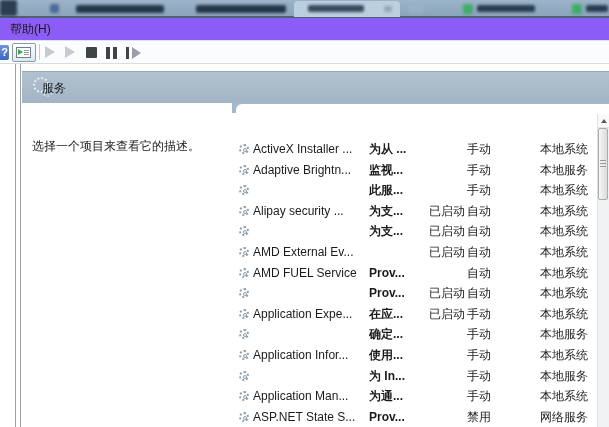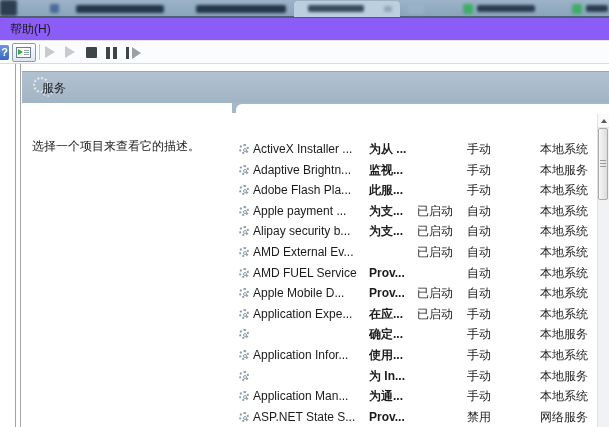--- a/index.html
+++ b/index.html
@@ -50,21 +50,21 @@
   #lp-header{position:absolute;left:0;top:10px;width:373px;height:23px;background:#fff;border-bottom:1px solid #cdd9e3;box-sizing:border-box;}
   #hdr-name-bg{position:absolute;left:0;top:0;width:129px;height:22px;background:linear-gradient(#ecf5fd,#d9ebfa);border-right:1px solid #c3dcef;box-sizing:border-box;}
   .hsep{position:absolute;top:3px;width:1px;height:17px;background:#e4e6e8;}
   .hlabel{position:absolute;top:0;height:22px;line-height:22px;white-space:nowrap;color:#1b1b1b;}
   #sort-arrow{position:absolute;left:60px;top:2px;width:0;height:0;border-left:4px solid transparent;border-right:4px solid transparent;border-bottom:5px solid #5f8cb3;}
   #lp-rows{position:absolute;left:0;top:35px;width:373px;height:288px;}
   .row{position:relative;width:373px;height:20.6px;line-height:20.6px;}
   .cell{position:absolute;top:0;height:20.6px;white-space:nowrap;overflow:hidden;}
   .c-name{left:17px;width:112px;}
   .c-desc{left:133px;width:44px;font-weight:bold;}
-  .c-status{left:181px;width:48px;}
+  .c-status{left:181px;width:48px;text-align:right;}
   .c-startup{left:231px;width:62px;}
   .c-logon{left:304px;width:58px;}
   .gear{position:absolute;left:3px;top:5px;width:10px;height:10px;border:2px dotted #8b9cab;border-radius:50%;box-sizing:border-box;}
   .gear:after{content:"";position:absolute;left:2px;top:2px;width:2px;height:2px;border:1px solid #8b9cab;border-radius:50%;}
 
   
   #vscroll{position:absolute;left:361px;top:10px;width:12px;height:313px;background:#f1f2f3;border-left:1px solid #e0e0e0;box-sizing:border-box;}
   #vs-up{position:absolute;left:0;top:0;width:11px;height:13px;background:#fafafa;border-bottom:1px solid #e4e4e4;}
   #vs-up:after{content:"";position:absolute;left:3px;top:5px;border-left:3px solid transparent;border-right:3px solid transparent;border-bottom:4px solid #5a5a5a;}
   #vs-thumb{position:absolute;left:0px;top:14px;width:10px;height:72px;background:linear-gradient(90deg,#f7f7f7,#dcdcdc);border:1px solid #ababab;border-radius:2px;box-sizing:border-box;}
@@ -140,37 +140,35 @@
         <div class="row">
           <span class="gear"></span>
           <span class="cell c-name">Adaptive Brightn...</span>
           <span class="cell c-desc">监视...</span>
           <span class="cell c-status"></span>
           <span class="cell c-startup">手动</span>
           <span class="cell c-logon">本地服务</span>
         </div>
         <div class="row">
           <span class="gear"></span>
-          <span class="cell c-name">Adobe Flash Pla...</span>
           <span class="cell c-desc">此服...</span>
           <span class="cell c-status"></span>
           <span class="cell c-startup">手动</span>
           <span class="cell c-logon">本地系统</span>
         </div>
         <div class="row">
           <span class="gear"></span>
-          <span class="cell c-name">Apple payment ...</span>
+          <span class="cell c-name">Alipay security ...</span>
           <span class="cell c-desc">为支...</span>
           <span class="cell c-status">已启动</span>
           <span class="cell c-startup">自动</span>
           <span class="cell c-logon">本地系统</span>
         </div>
         <div class="row">
           <span class="gear"></span>
-          <span class="cell c-name">Alipay security b...</span>
           <span class="cell c-desc">为支...</span>
           <span class="cell c-status">已启动</span>
           <span class="cell c-startup">自动</span>
           <span class="cell c-logon">本地系统</span>
         </div>
         <div class="row">
           <span class="gear"></span>
           <span class="cell c-name">AMD External Ev...</span>
           <span class="cell c-desc"></span>
           <span class="cell c-status">已启动</span>
@@ -180,21 +178,20 @@
         <div class="row">
           <span class="gear"></span>
           <span class="cell c-name">AMD FUEL Service</span>
           <span class="cell c-desc">Prov...</span>
           <span class="cell c-status"></span>
           <span class="cell c-startup">自动</span>
           <span class="cell c-logon">本地系统</span>
         </div>
         <div class="row">
           <span class="gear"></span>
-          <span class="cell c-name">Apple Mobile D...</span>
           <span class="cell c-desc">Prov...</span>
           <span class="cell c-status">已启动</span>
           <span class="cell c-startup">自动</span>
           <span class="cell c-logon">本地系统</span>
         </div>
         <div class="row">
           <span class="gear"></span>
           <span class="cell c-name">Application Expe...</span>
           <span class="cell c-desc">在应...</span>
           <span class="cell c-status">已启动</span>

